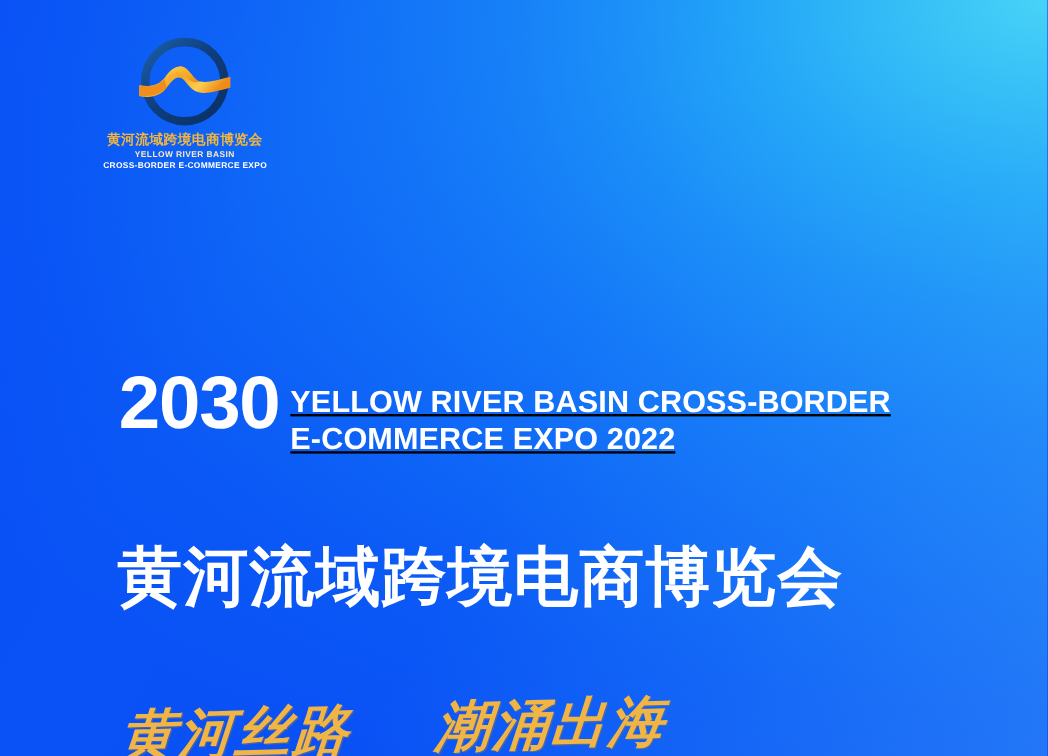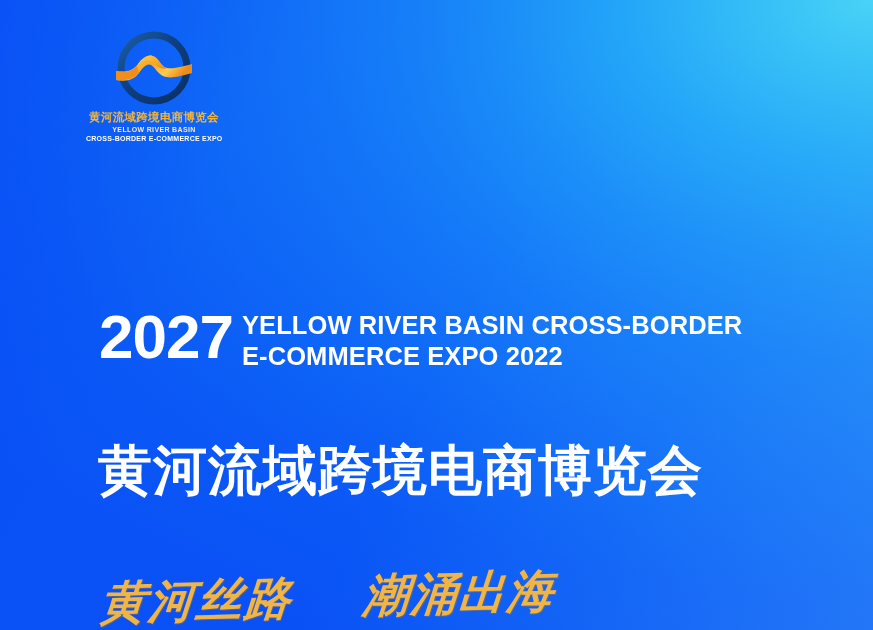--- a/index.html
+++ b/index.html
@@ -91,21 +91,22 @@
   .year-big {
     font-size: 62px;
     font-weight: 800;
     color: #ffffff;
     line-height: 0.96;
     letter-spacing: -1px;
     margin-top: 3px;
   }
   .title-en {
     margin-left: 9px;
-    margin-top: 6px;
+    margin-top: 16px;
+    text-decoration: underline;
   }
   .title-en-line {
     font-size: 25.5px;
     font-weight: 800;
     color: #ffffff;
     line-height: 1.24;
     letter-spacing: 0.1px;
     white-space: nowrap;
   }
   .title-cn {
@@ -183,21 +184,21 @@
                C 54 44, 49 41, 45 37 C 41 33, 36 33, 31 40 Z" fill="url(#ribbonGrad2)" opacity="0.92"></path>
       <path d="M8 45 C 18 47, 24 45, 29 40 L 31 47 C 25 53, 17 55, 8 54 Z" fill="#ef8a1a" opacity="0.9"></path>
     </svg>
 
     <div class="logo-cn">黄河流域跨境电商博览会</div>
     <div class="logo-en1">YELLOW RIVER BASIN</div>
     <div class="logo-en2">CROSS-BORDER E-COMMERCE EXPO</div>
   </div>
 
   <div class="title-row">
-    <div class="year-big">2027</div>
+    <div class="year-big">2030</div>
     <div class="title-en">
       <div class="title-en-line">YELLOW RIVER BASIN CROSS-BORDER</div>
       <div class="title-en-line">E-COMMERCE EXPO 2022</div>
     </div>
   </div>
 
   <div class="title-cn">黄河流域跨境电商博览会</div>
 
   <div class="calligraphy">
     <span>黄河丝路</span>

